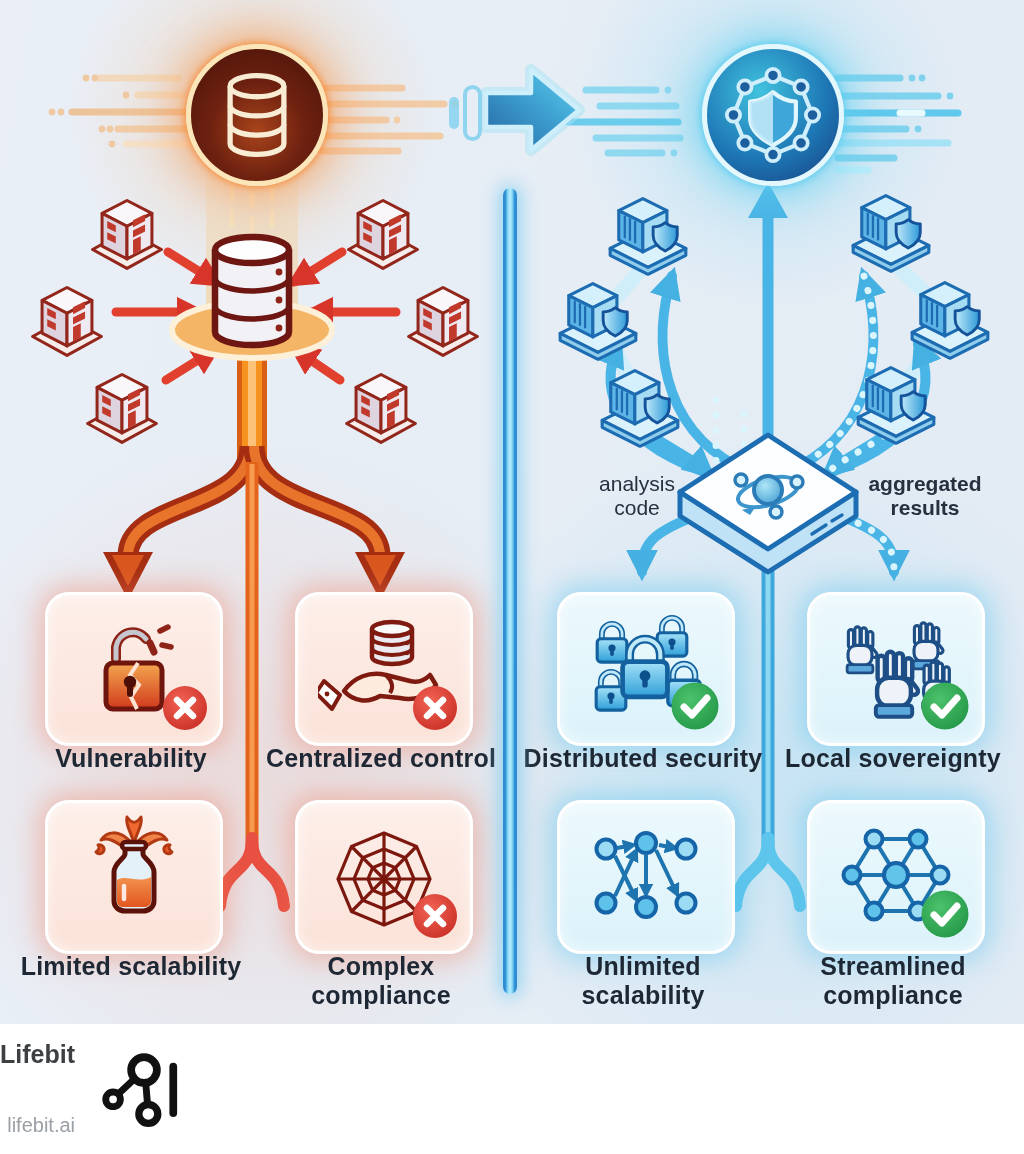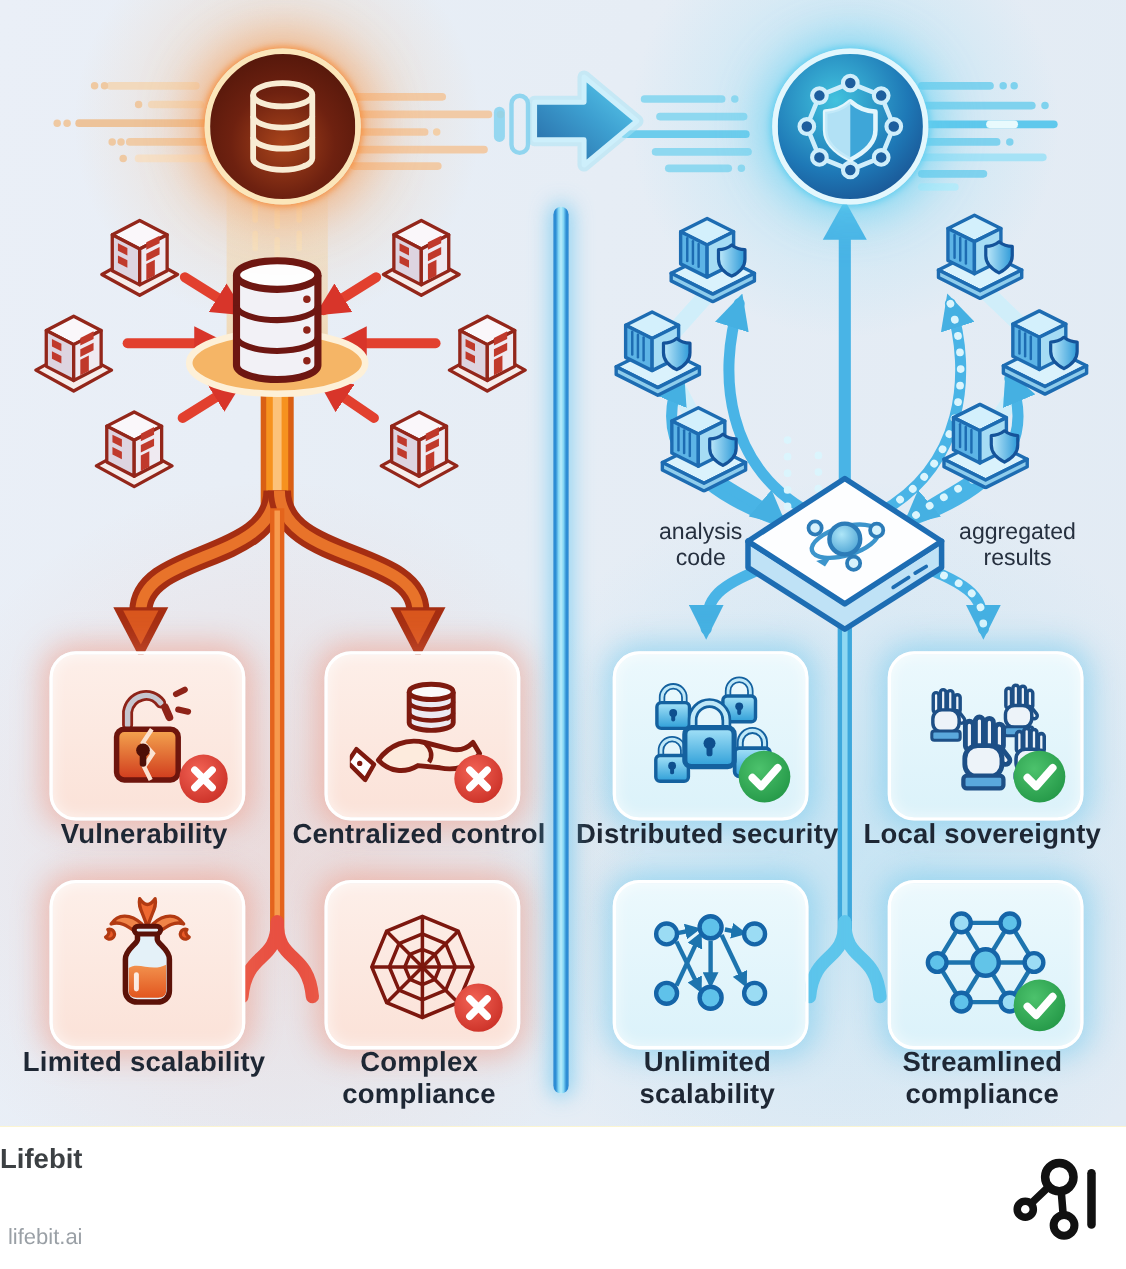--- a/index.html
+++ b/index.html
@@ -1,17 +1,17 @@
 <!DOCTYPE html>
 <html><head>
 <meta charset="utf-8">
 <style>
   html,body{margin:0;padding:0;background:#eef1f6;}
   .canvas{position:relative;width:1024px;height:1154px;overflow:hidden;
-          font-family:"Liberation Sans",sans-serif;background:#fde047;}
+          font-family:"Liberation Sans",sans-serif;background:#f9a8d4;}
   .art{position:absolute;left:0;top:0;width:1024px;height:1024px;
     background:
       radial-gradient(circle at 252px 112px, rgba(250,165,85,.30), rgba(250,165,85,0) 185px),
       radial-gradient(circle at 768px 112px, rgba(110,212,244,.34), rgba(110,212,244,0) 195px),
       radial-gradient(circle at 250px 775px, rgba(248,128,92,.17), rgba(248,128,92,0) 340px),
       radial-gradient(circle at 772px 775px, rgba(108,204,240,.24), rgba(108,204,240,0) 340px),
       linear-gradient(100deg,#eaeff7 0%,#e6edf5 48%,#e2ebf4 100%);}
   svg.layer{position:absolute;left:0;top:0;}
   
   .circle{position:absolute;width:132px;height:132px;border-radius:50%;
@@ -34,21 +34,21 @@
   .card.blue{background:linear-gradient(180deg,#ecf9fd 0%,#dbf2fa 100%);
         box-shadow:0 0 26px 7px rgba(88,194,235,.45), inset 0 0 14px rgba(255,255,255,.65);}
   .badge{position:absolute;right:12px;bottom:12px;}
   .card-label{position:absolute;width:240px;text-align:center;font-size:25px;font-weight:700;
         color:#1e2734;letter-spacing:.2px;}
   .flow-label{position:absolute;width:170px;text-align:center;font-size:21px;font-weight:500;
         color:#26303f;line-height:1.12;}
   .flow-label span{display:block;}
   
   .footer{position:absolute;left:0;top:1024px;width:1024px;height:130px;background:#ffffff;
-        display:flex;align-items:center;justify-content:space-between;gap:20px;padding-right:24px;box-sizing:border-box;}
+        display:flex;align-items:center;justify-content:flex-start;gap:20px;padding-right:24px;box-sizing:border-box;}
   .brand-text{text-align:right;}
   .brand-name{font-size:25px;font-weight:700;color:#3c4043;line-height:1.1;}
   .brand-domain{font-size:20px;font-weight:400;color:#9aa0a6;line-height:1.2;margin-top:44px;}
 </style>
 </head>
 <body>
 
 <div class="canvas">
   <div class="art"></div>
 
@@ -361,21 +361,21 @@
       </g>
       <path d="M0,-22 C8,-15 16,-13 22,-13 V3 C22,15 12,23 0,29 C-12,23 -22,15 -22,3 V-13 C-16,-13 -8,-15 0,-22 Z" fill="#3ea6d8" stroke="#e2f6fd" stroke-width="4" stroke-linejoin="round"></path>
       <path d="M0,-22 C-8,-15 -16,-13 -22,-13 V3 C-22,15 -12,23 0,29 Z" fill="#bfe8f8" opacity=".9"></path>
     </svg>
   </div>
 
   <div class="flow-label" style="left:552px;top:472px;">
     <span>analysis</span>
       <span>code</span>
   </div>
-  <div class="flow-label" style="left:840px;top:472px;">
+  <div class="flow-label" style="left:840px;top:472px;font-weight:bold;">
     <span>aggregated</span>
       <span>results</span>
   </div>
 
   <div class="card red" style="left:45px;top:592px;">
     <svg width="128" height="128" viewBox="-64 -64 128 128">
       <path d="M-18,-10 V-22 a17,18 0 0 1 30,-8" fill="none" stroke="#8e2318" stroke-width="10" stroke-linecap="round"></path>
       <path d="M-18,-10 V-22 a17,18 0 0 1 30,-8" fill="none" stroke="#c6c6cf" stroke-width="5" stroke-linecap="round"></path>
       <path d="M16,-26 l4,9" stroke="#8e2318" stroke-width="7" stroke-linecap="round"></path>
       <g stroke="#8e2318" stroke-width="5.5" stroke-linecap="round">

